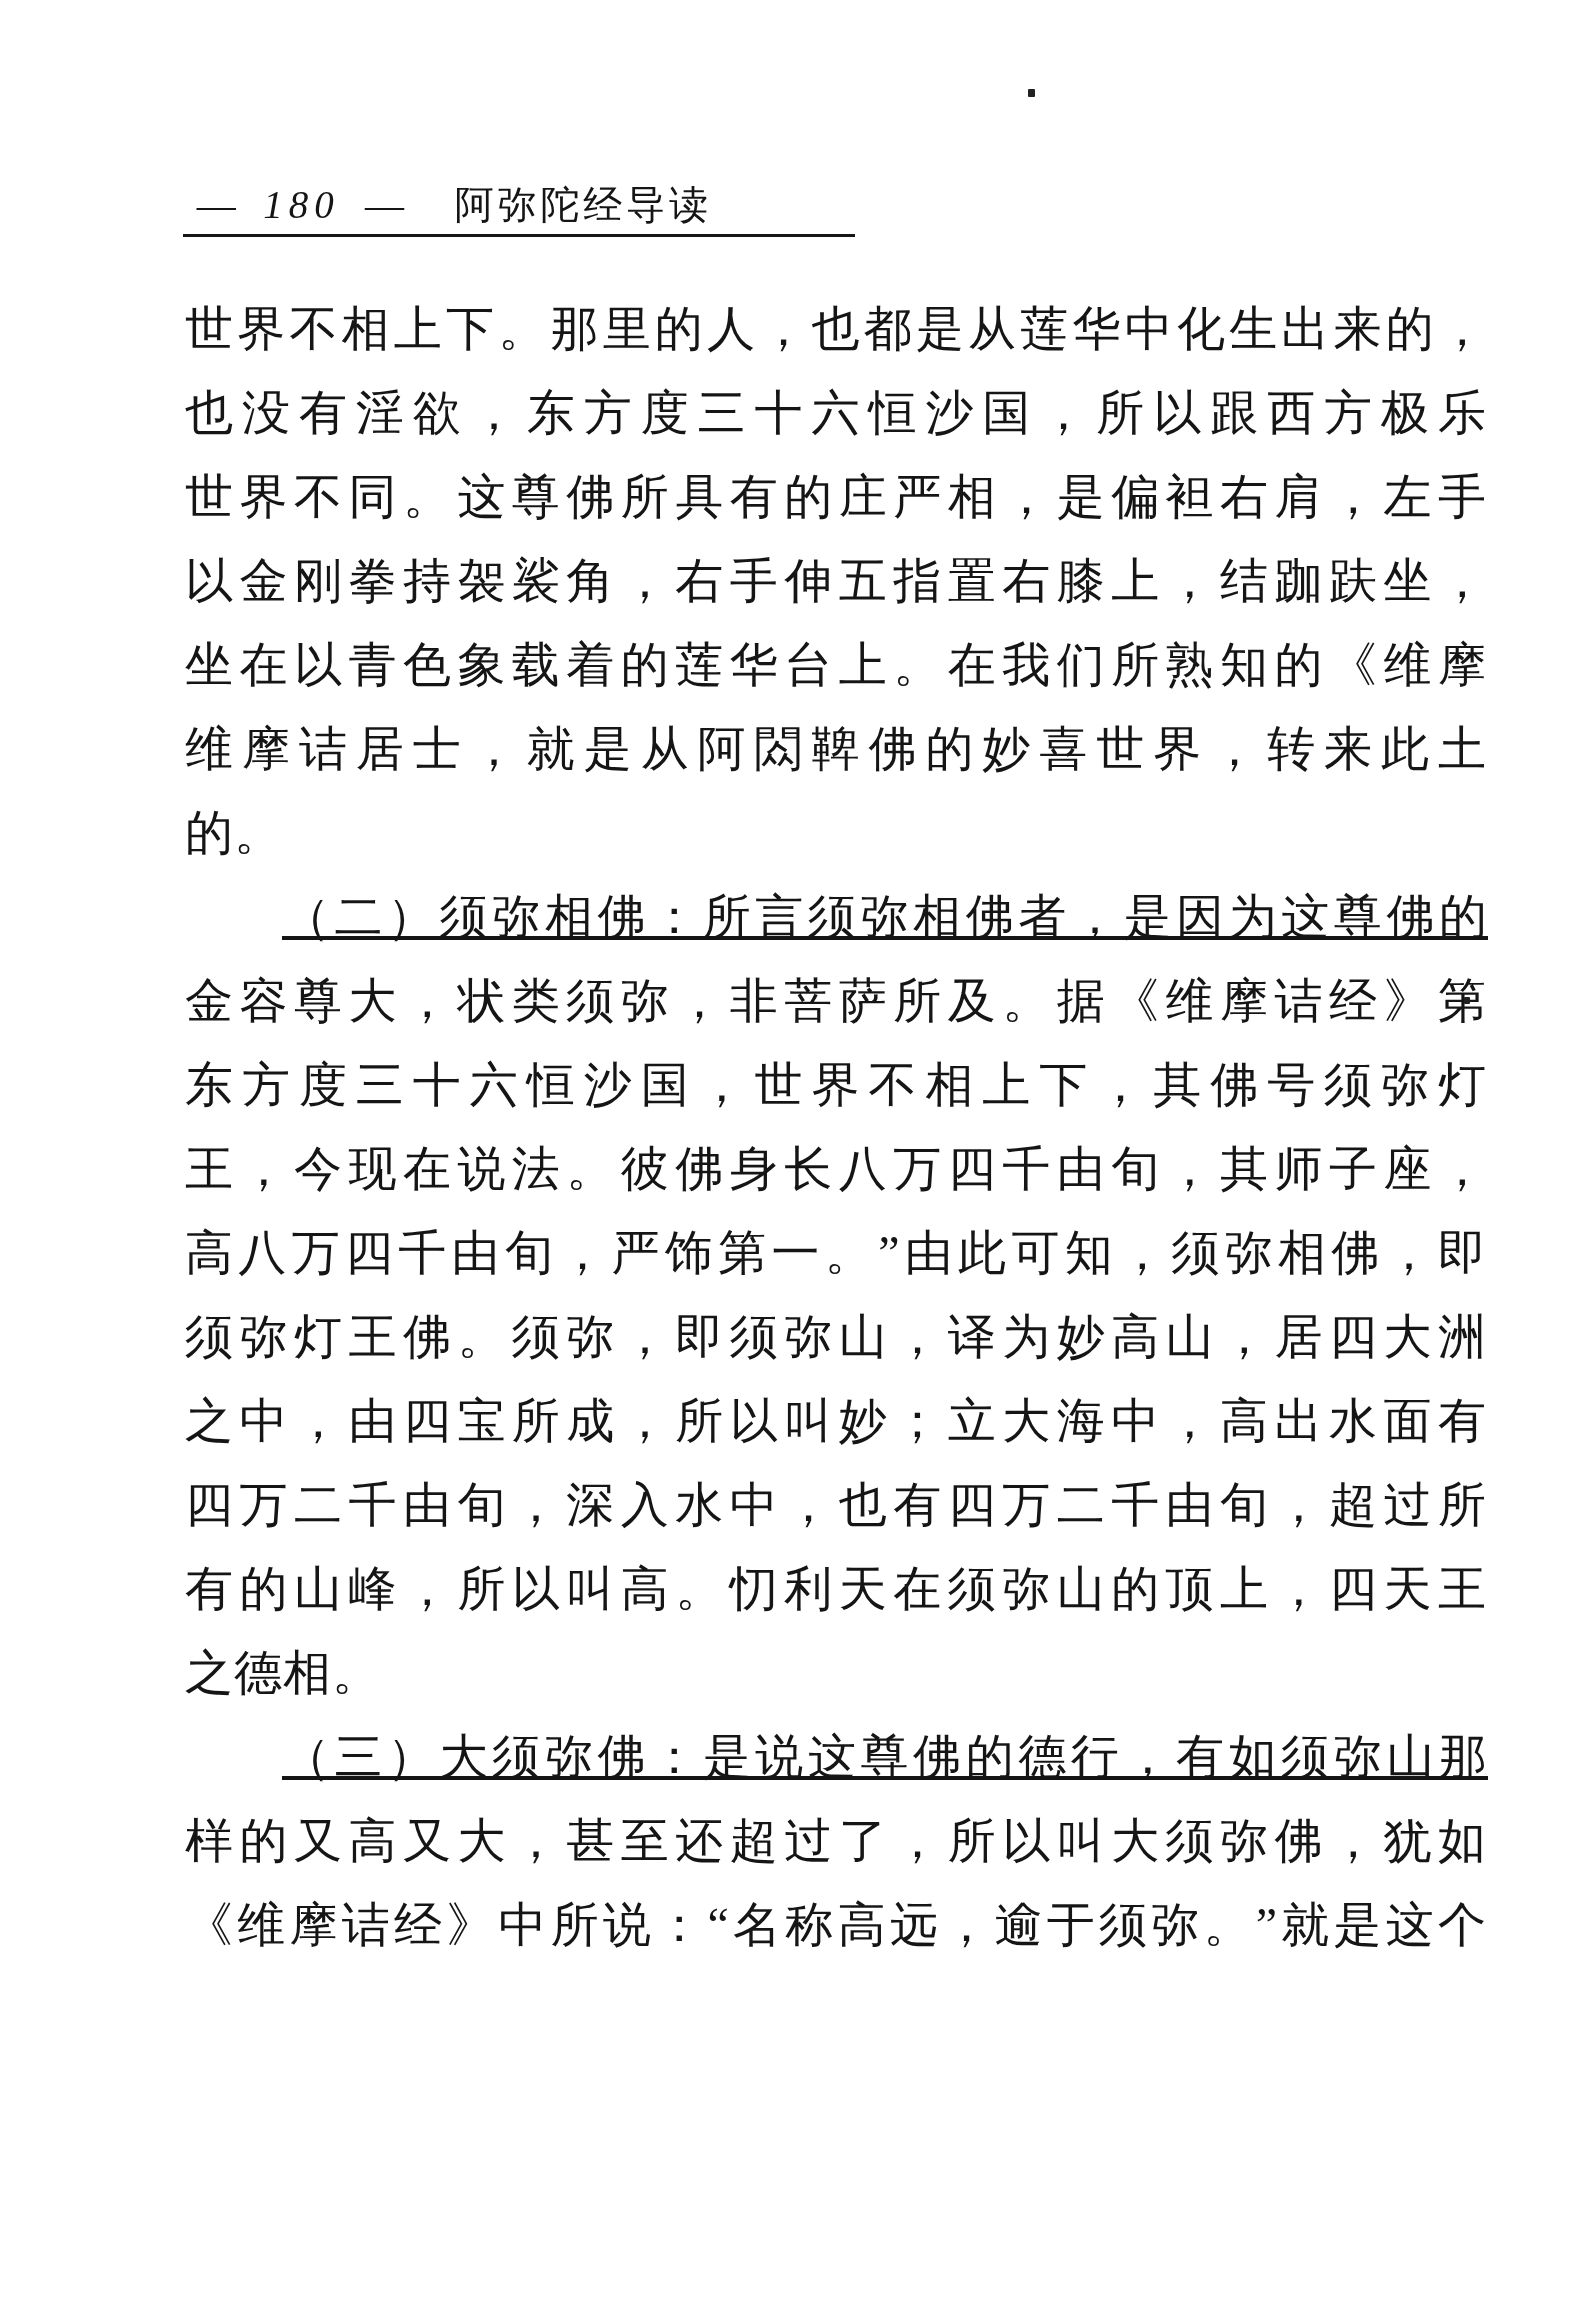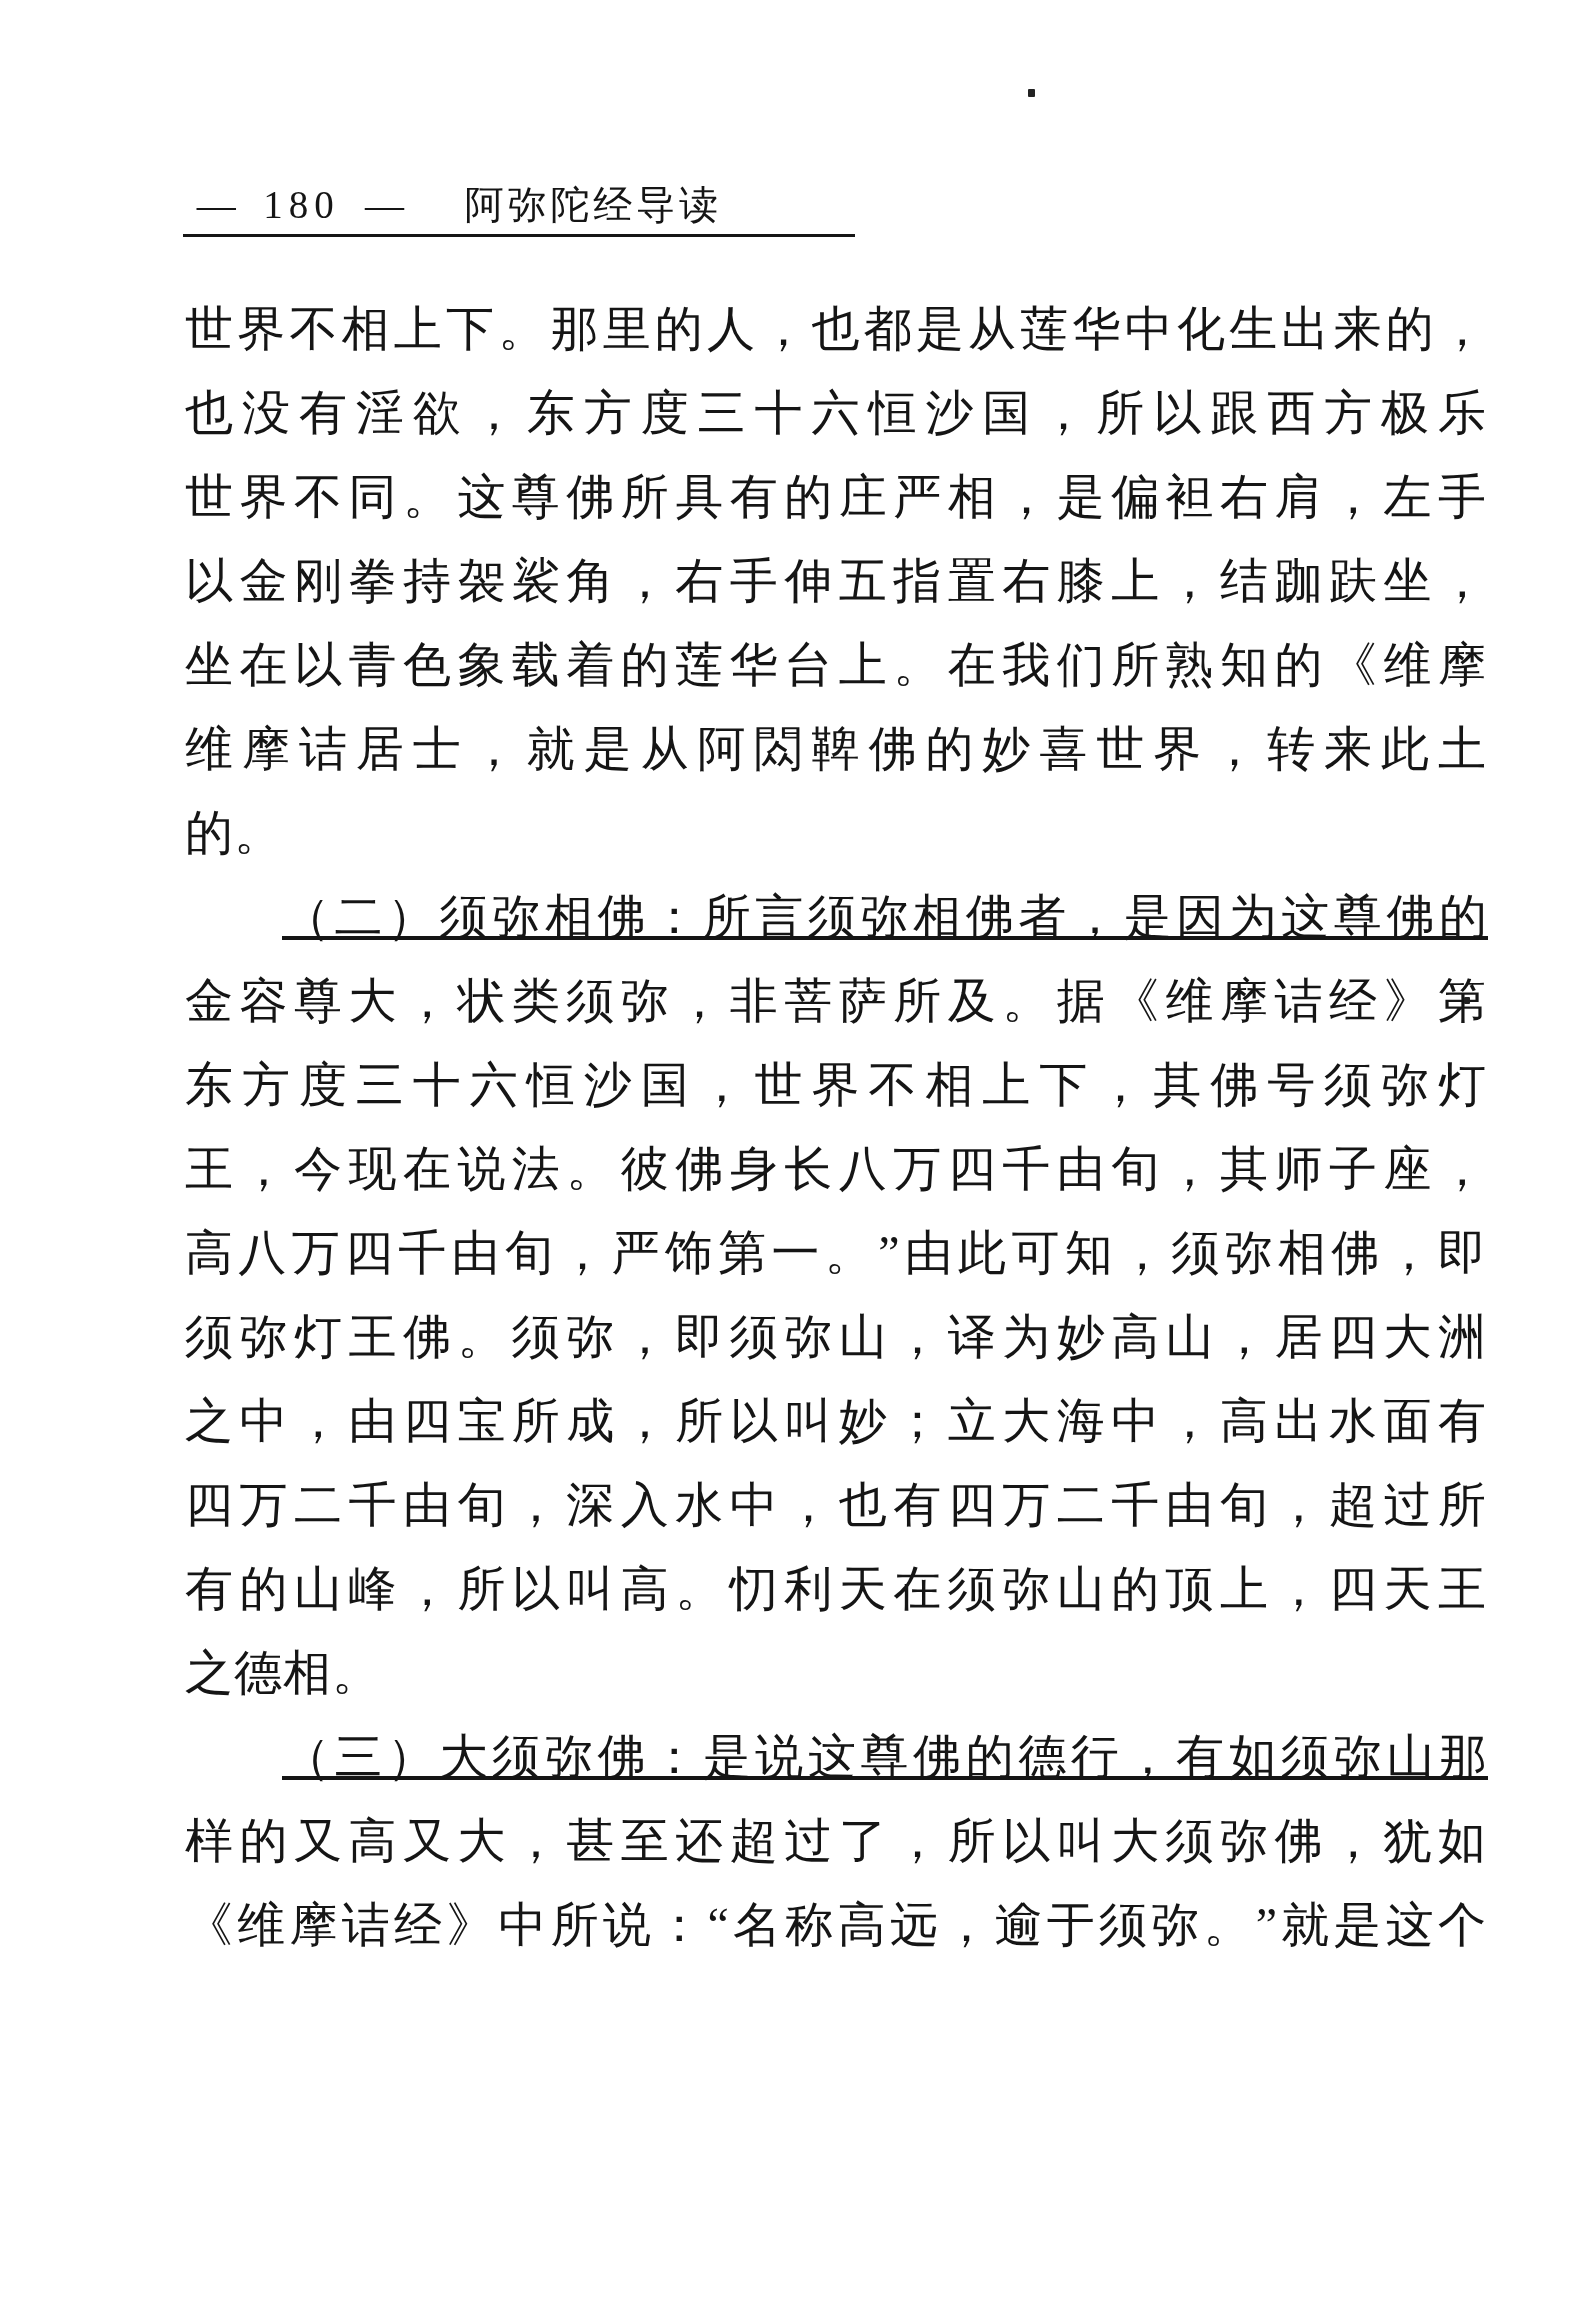--- a/index.html
+++ b/index.html
@@ -33,22 +33,23 @@
     border-bottom: 3.9px solid #161616;
     font-size: 39px;
     line-height: 43px;
     white-space: nowrap;
     letter-spacing: 2px;
   }
   .header .dash { margin: 0 13.8px; }
   .header .pagenum {
     font-family: "Liberation Serif", "DejaVu Serif", serif;
     letter-spacing: 5.9px;
+    font-style: italic;
   }
-  .header .booktitle { margin-left: 33px; letter-spacing: 3.9px; }
+  .header .booktitle { margin-left: 23px; letter-spacing: 3.9px; }
 
   .body-text {
     position: absolute;
     left: 138px;
     top: 287px;
     width: 1302px;
     margin-left: 47px;
   }
   .line {
     height: 84px;

